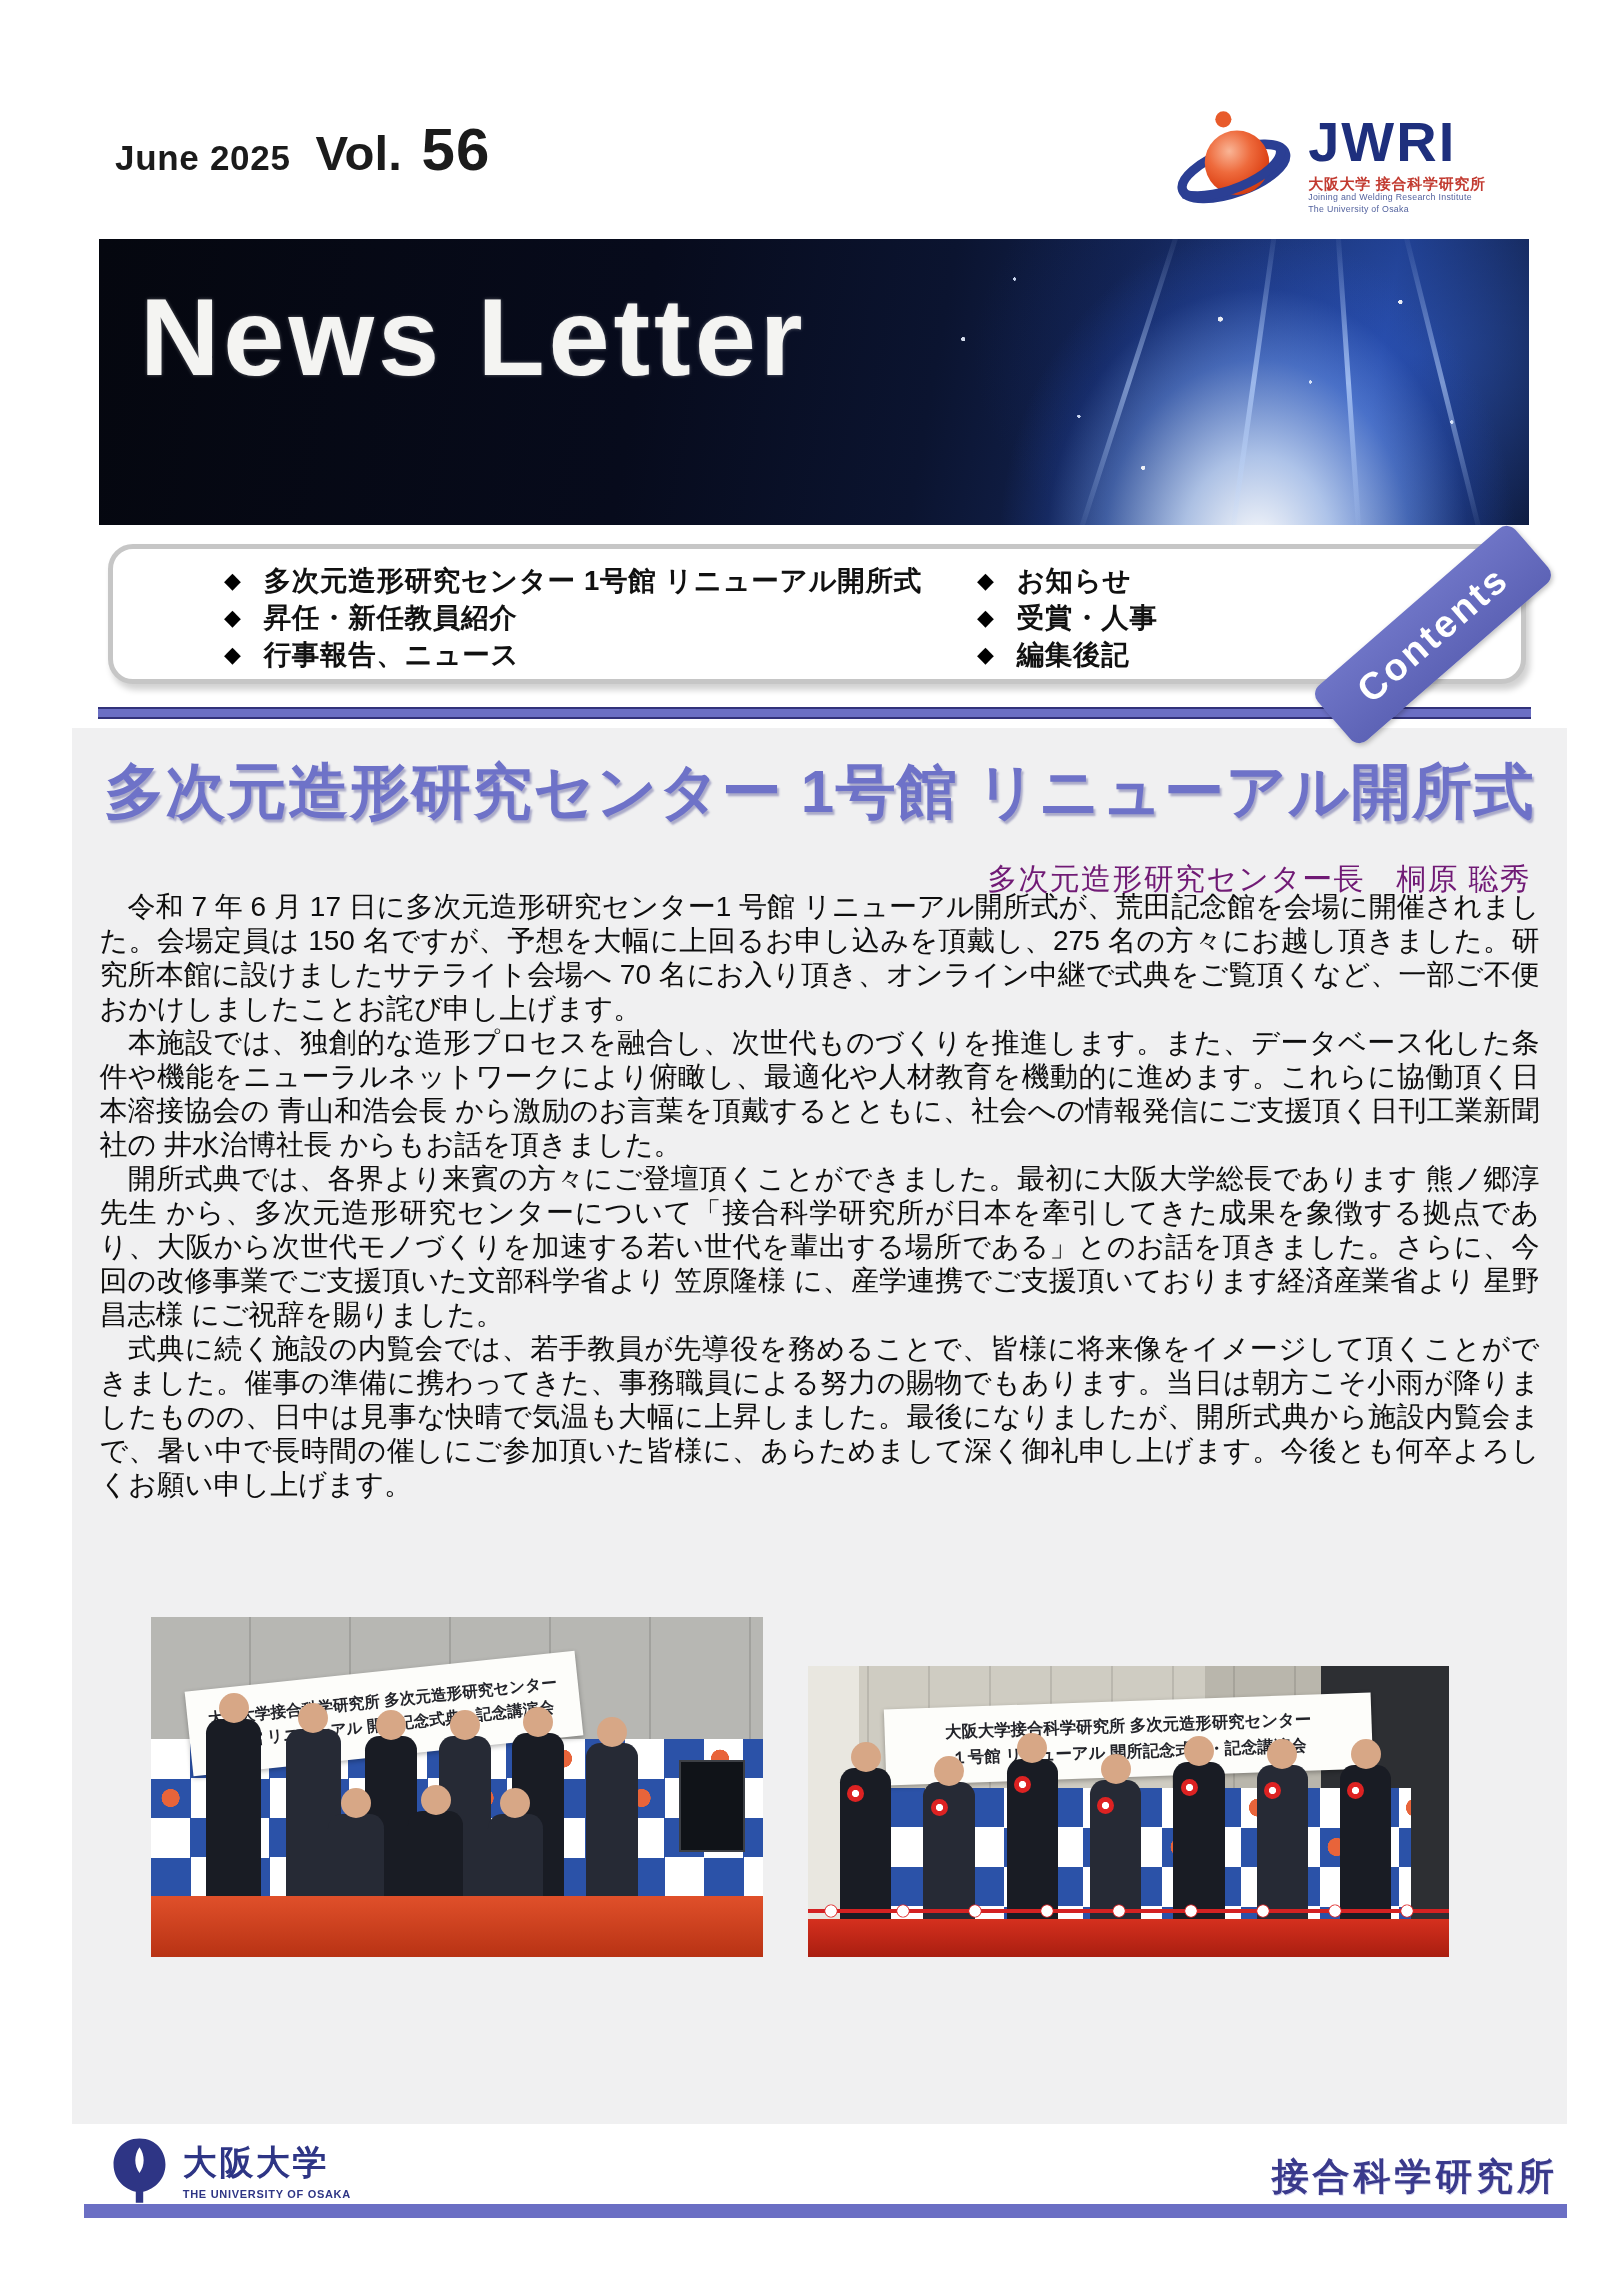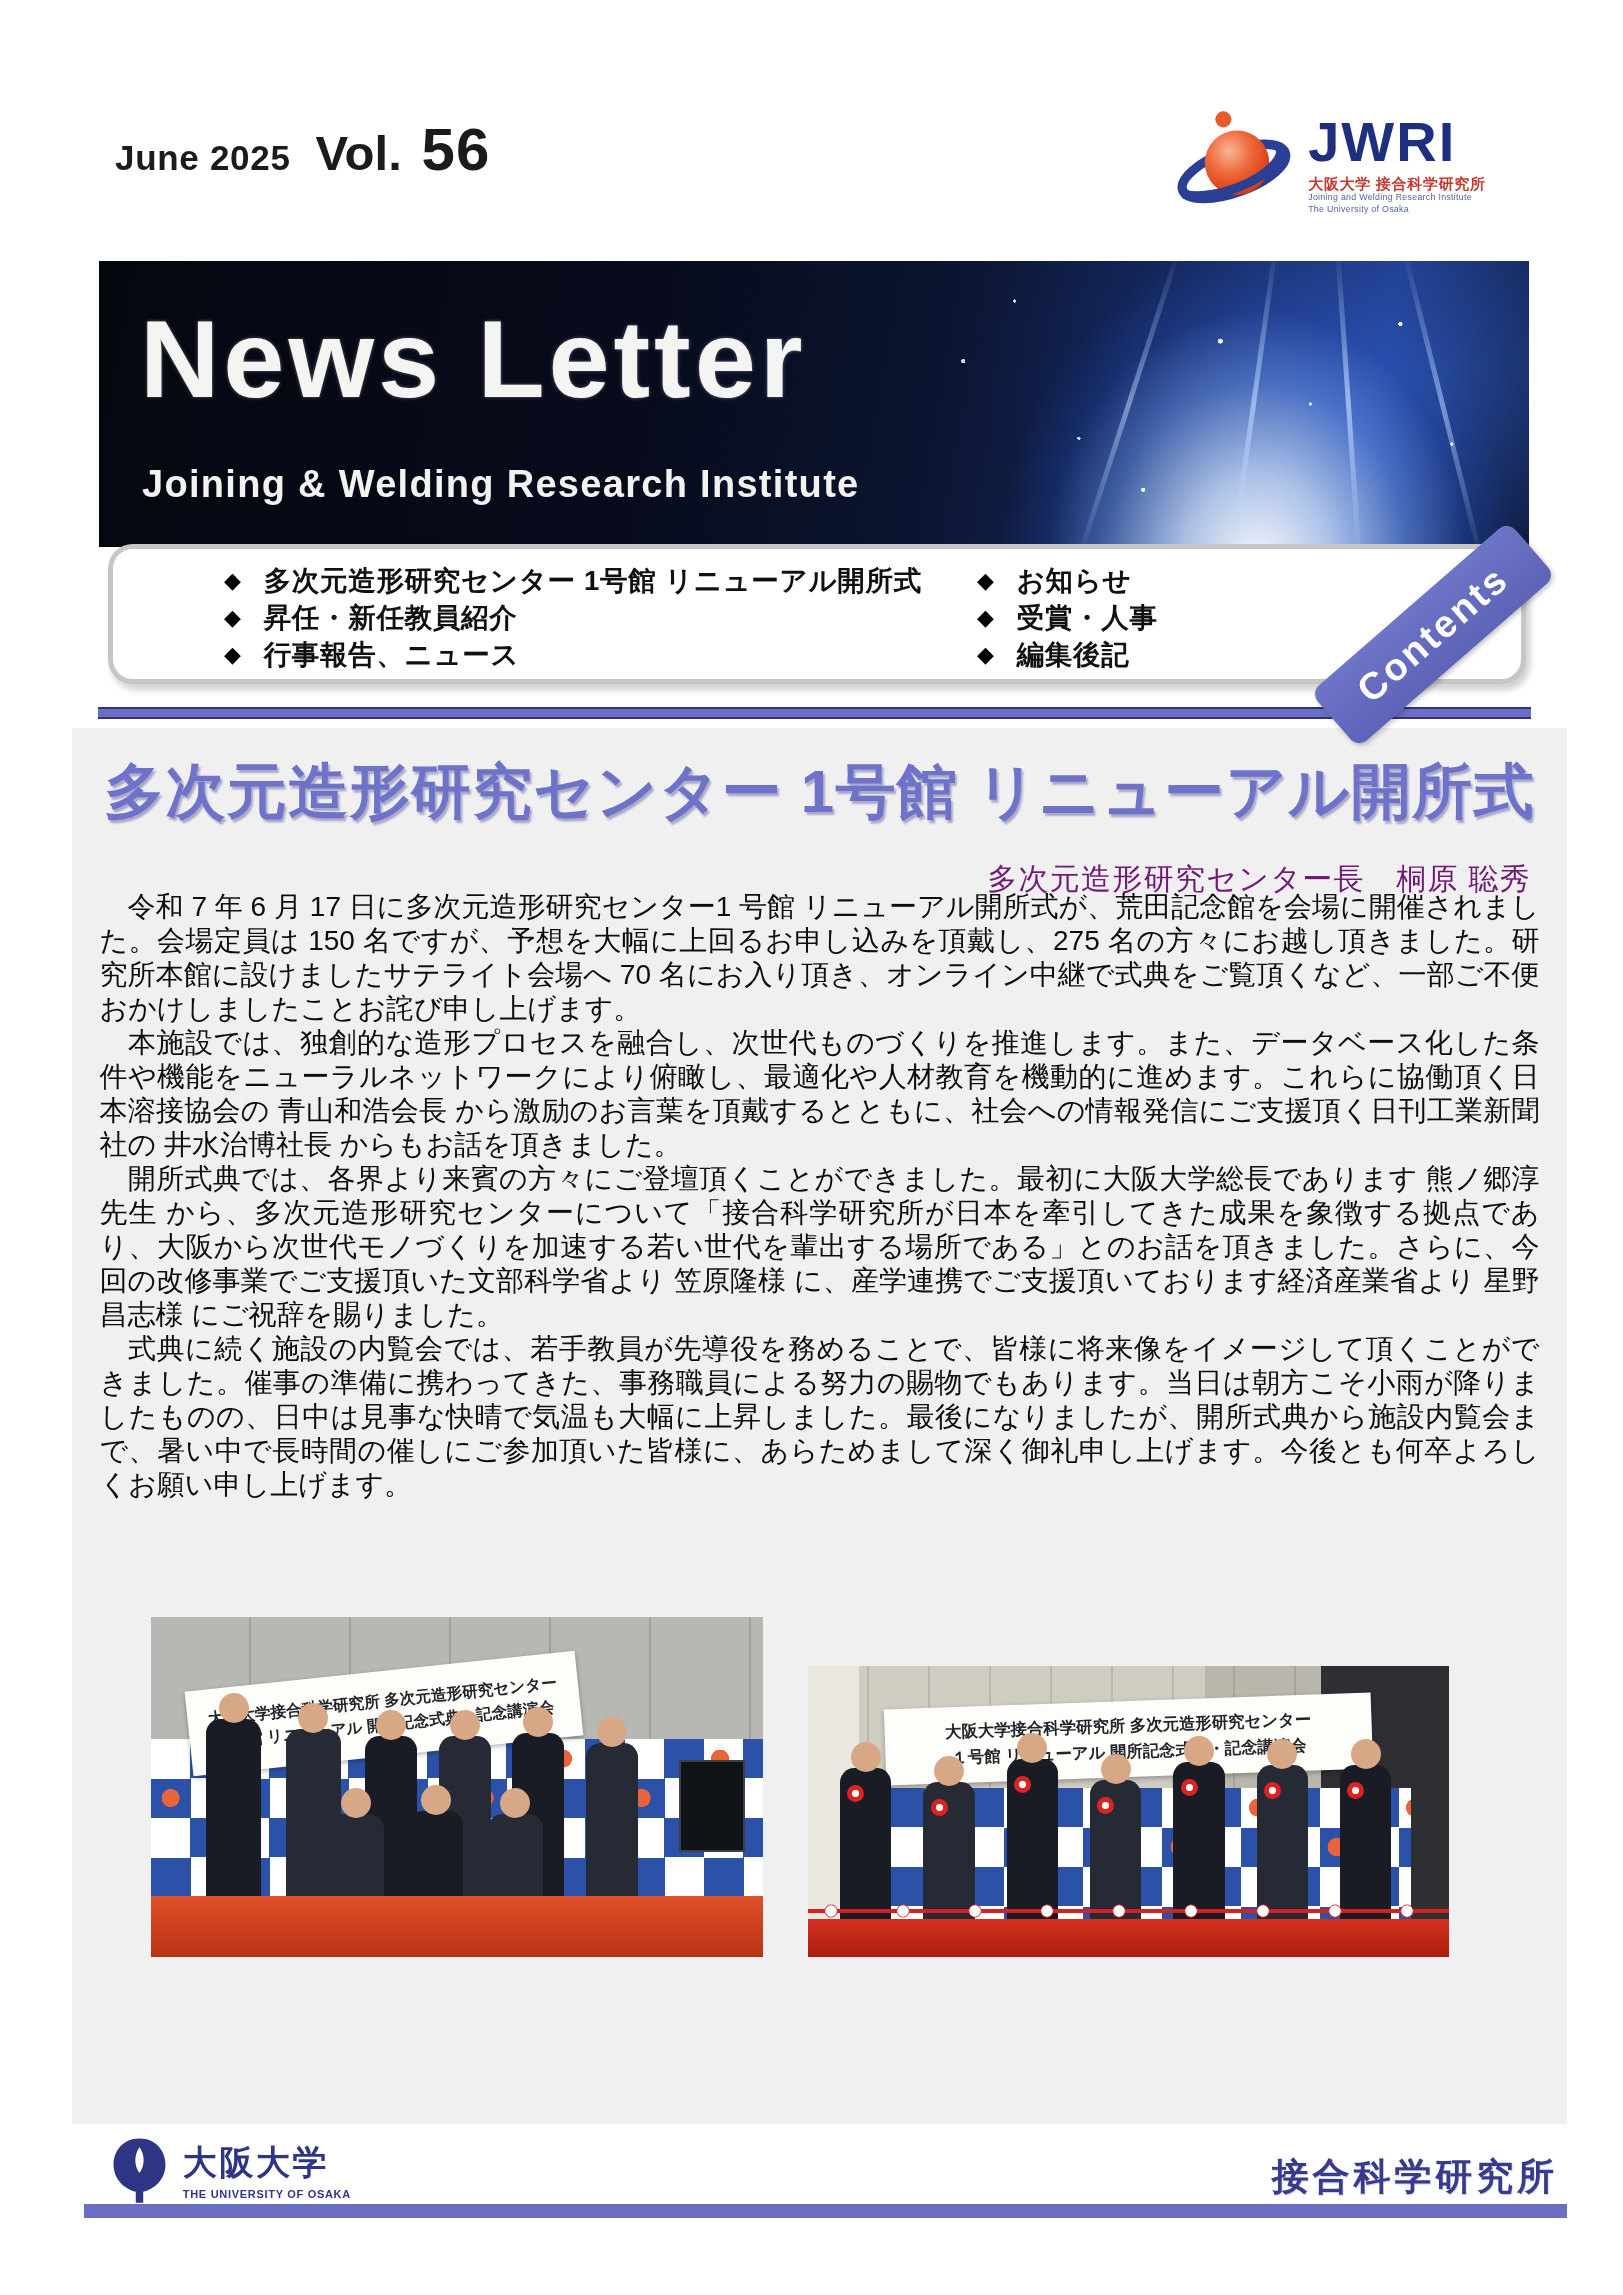--- a/index.html
+++ b/index.html
@@ -20,21 +20,20 @@
   .jwri-jp{font-size:15px;font-weight:bold;color:#c23a30;margin-top:3.9px;letter-spacing:0.7px;}
   .jwri-en{font-size:8.8px;color:#53629e;margin-top:2px;letter-spacing:0.3px;}
 
   
   .banner{
     position:absolute;left:99px;top:239px;width:1430px;height:286px;overflow:hidden;
     background:
       radial-gradient(ellipse 340px 419px at 81% 108%, rgba(255,255,255,.98), rgba(205,225,255,.82) 22%, rgba(120,165,255,.45) 45%, rgba(40,80,190,.22) 62%, rgba(0,0,0,0) 76%),
       radial-gradient(ellipse 589px 366px at 92% 40%, rgba(60,110,230,.40), rgba(20,45,120,.18) 55%, rgba(0,0,0,0) 75%),
       linear-gradient(100deg,#05070f 0%,#070b1c 38%,#0b1430 58%,#16295e 76%,#1d3a85 88%,#0c1630 100%);
-    margin-top: 22px;
   }
   .streak{position:absolute;background:linear-gradient(to bottom,rgba(170,200,255,0),rgba(190,215,255,.8),rgba(170,200,255,0));width:4.6px;border-radius:2.6px;}
   .s1{left:1027px;top:-26px;height:340px;transform:rotate(18deg);opacity:.65;}
   .s2{left:1152px;top:-19.6px;height:327px;transform:rotate(8deg);opacity:.8;}
   .s3{left:1247px;top:-13px;height:314px;transform:rotate(-4deg);opacity:.9;}
   .s4{left:1341px;top:-19.6px;height:327px;transform:rotate(-14deg);opacity:.7;}
   .sparkles{position:absolute;left:55%;top:0;right:0;bottom:0;
     background:
       radial-gradient(circle 3.3px at 12% 35%, #e9f1ff 60%, transparent 70%),
       radial-gradient(circle 2.6px at 30% 62%, #dfeaff 60%, transparent 70%),
@@ -161,21 +160,20 @@
     </div>
   </div>
 
   <div class="banner">
     <div class="streak s1"></div>
     <div class="streak s2"></div>
     <div class="streak s3"></div>
     <div class="streak s4"></div>
     <div class="sparkles"></div>
     <div class="banner-title">News Letter</div>
-    <div class="banner-subtitle">Joining &amp; Welding Research Institute</div>
   </div>
 
   <div class="contents-box">
     <ul class="c-col left">
       <li>
         <span class="dm">◆</span>
         <span>多次元造形研究センター 1号館 リニューアル開所式</span>
       </li>
       <li>
         <span class="dm">◆</span>

